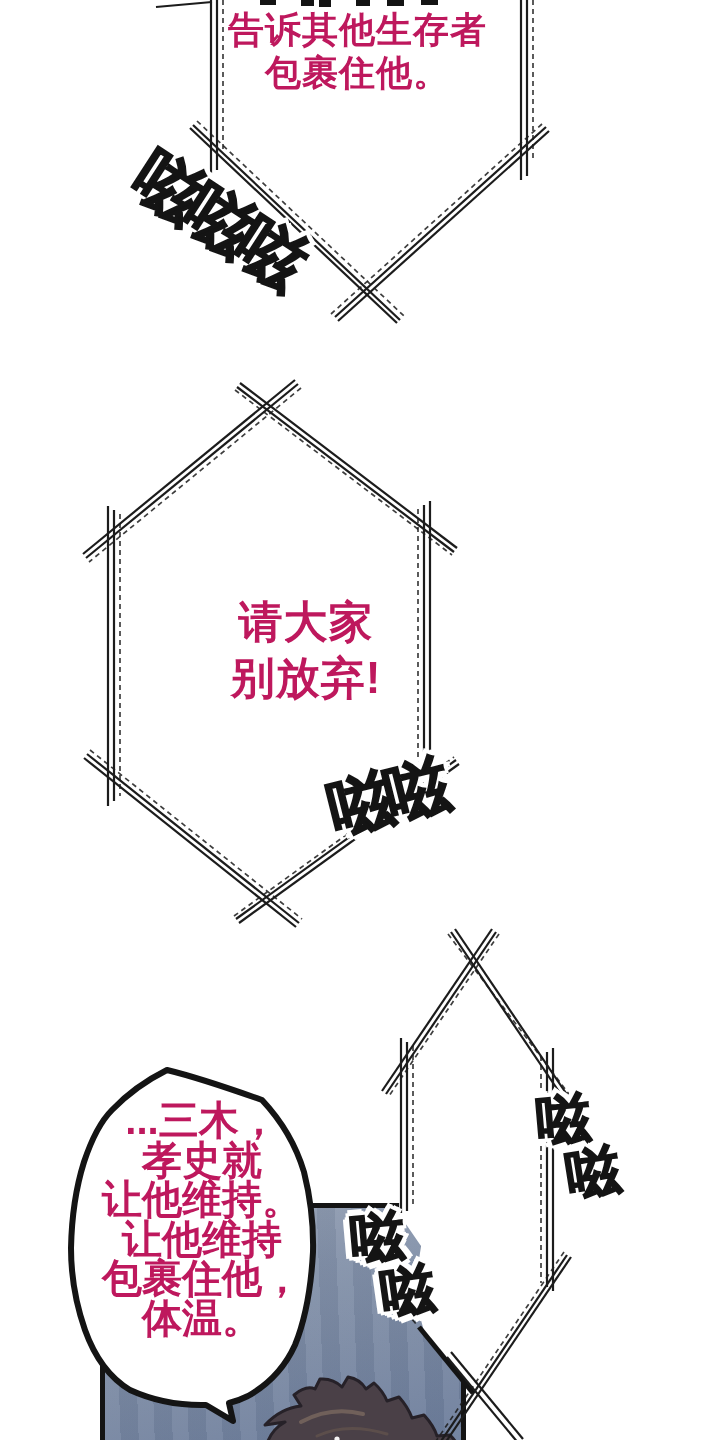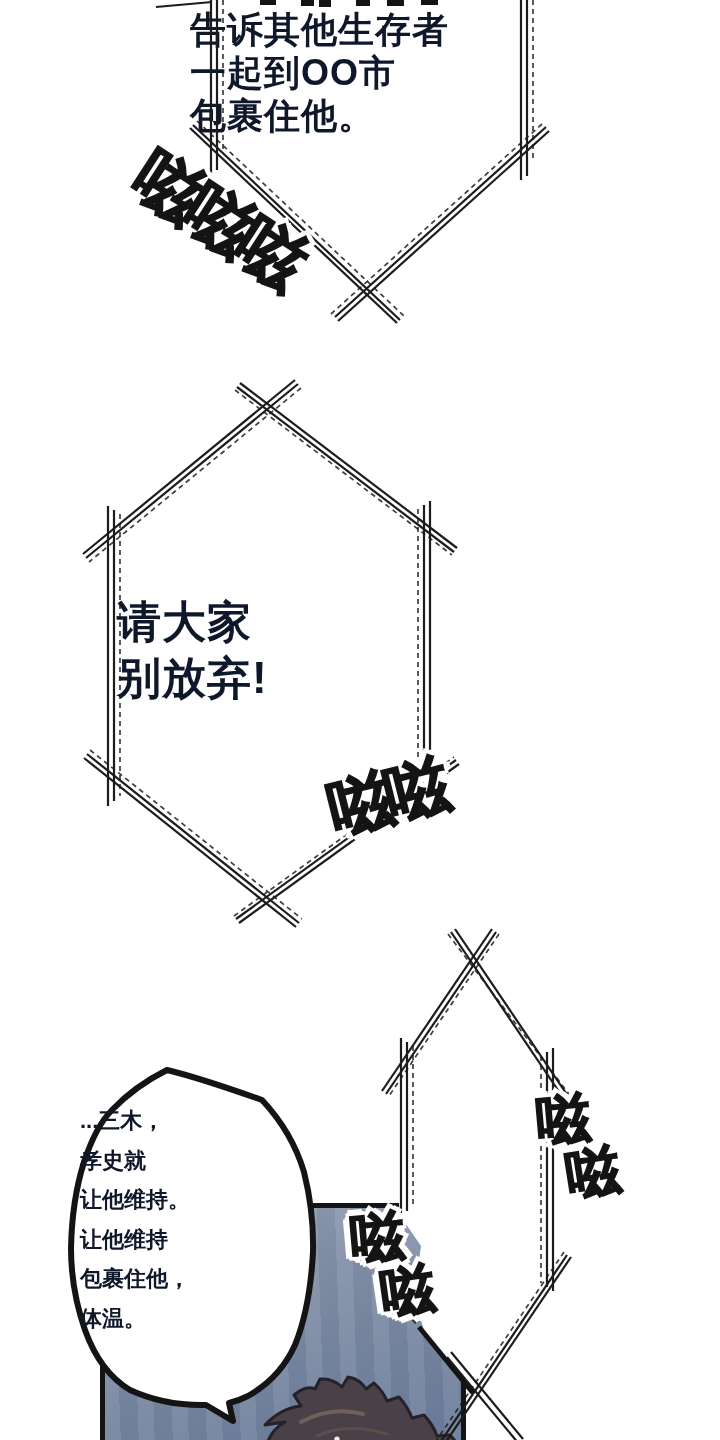--- a/index.html
+++ b/index.html
@@ -4,28 +4,28 @@
 <style>
   html,body{margin:0;padding:0;}
   body{
     width:720px;height:1440px;position:relative;overflow:hidden;
     background:#ffffff;
     font-family:"Liberation Sans",sans-serif;
   }
   .abs{position:absolute;}
   
   .txt{
-    position:absolute;text-align:left;font-weight:700;color:#0f172a;
+    position:absolute;text-align:center;font-weight:700;color:#be185d;
     font-family:"Liberation Sans",sans-serif;white-space:nowrap;
   }
   .txt div{white-space:nowrap;}
   #top-bubble-text{left:190px;top:8px;width:335px;font-size:36px;line-height:43px;letter-spacing:1px;}
-  #mid-bubble-text{left:117px;top:594px;width:290px;font-size:44px;line-height:56px;letter-spacing:1px;}
+  #mid-bubble-text{left:117px;top:594px;width:290px;font-size:44px;line-height:56px;letter-spacing:1px;padding-left:44px;}
   #right-bubble-text{left:406px;top:1108px;width:150px;font-size:42px;line-height:49px;}
-  #speech-bubble-text{left:80px;top:1101px;width:220px;font-size:22px;line-height:39.5px;z-index:6;}
+  #speech-bubble-text{left:92px;top:1101px;width:220px;font-size:40px;line-height:39.5px;z-index:6;}
   
   .sfx{
     position:absolute;font-weight:700;color:#141414;line-height:1;
     -webkit-text-stroke:1.6px #141414;letter-spacing:-6px;
     transform-origin:left top;white-space:nowrap;z-index:7;
     font-family:"Liberation Sans",sans-serif;
   }
   .halo{
     text-shadow:
       -5px 0 0 #fff,5px 0 0 #fff,0 -5px 0 #fff,0 5px 0 #fff,
@@ -163,21 +163,20 @@
   </g>
 
   <path d="M 167,1070 Q 200,1078 262,1100 Q 292,1132 304,1172 Q 314,1212 313,1252
            Q 310,1308 295,1345 Q 280,1378 248,1396 Q 238,1401 229,1403
            L 233,1421 L 206,1405 Q 165,1406 130,1390 Q 100,1372 85,1330
            Q 71,1290 71,1248 Q 72,1200 84,1162 Q 96,1126 112,1110 Q 135,1086 167,1070 Z" fill="#ffffff" stroke="#141414" stroke-width="6" stroke-linejoin="round"></path>
 </svg>
 
 <div id="top-bubble-text" class="txt">
   <div>告诉其他生存者</div>
-  <div>一起到OO市</div>
   <div>包裹住他。</div>
 </div>
 
 <div id="mid-bubble-text" class="txt">
   <div>请大家</div>
   <div>别放弃!</div>
 </div>
 
 <div id="right-bubble-text" class="txt">
   <div>重复</div>

